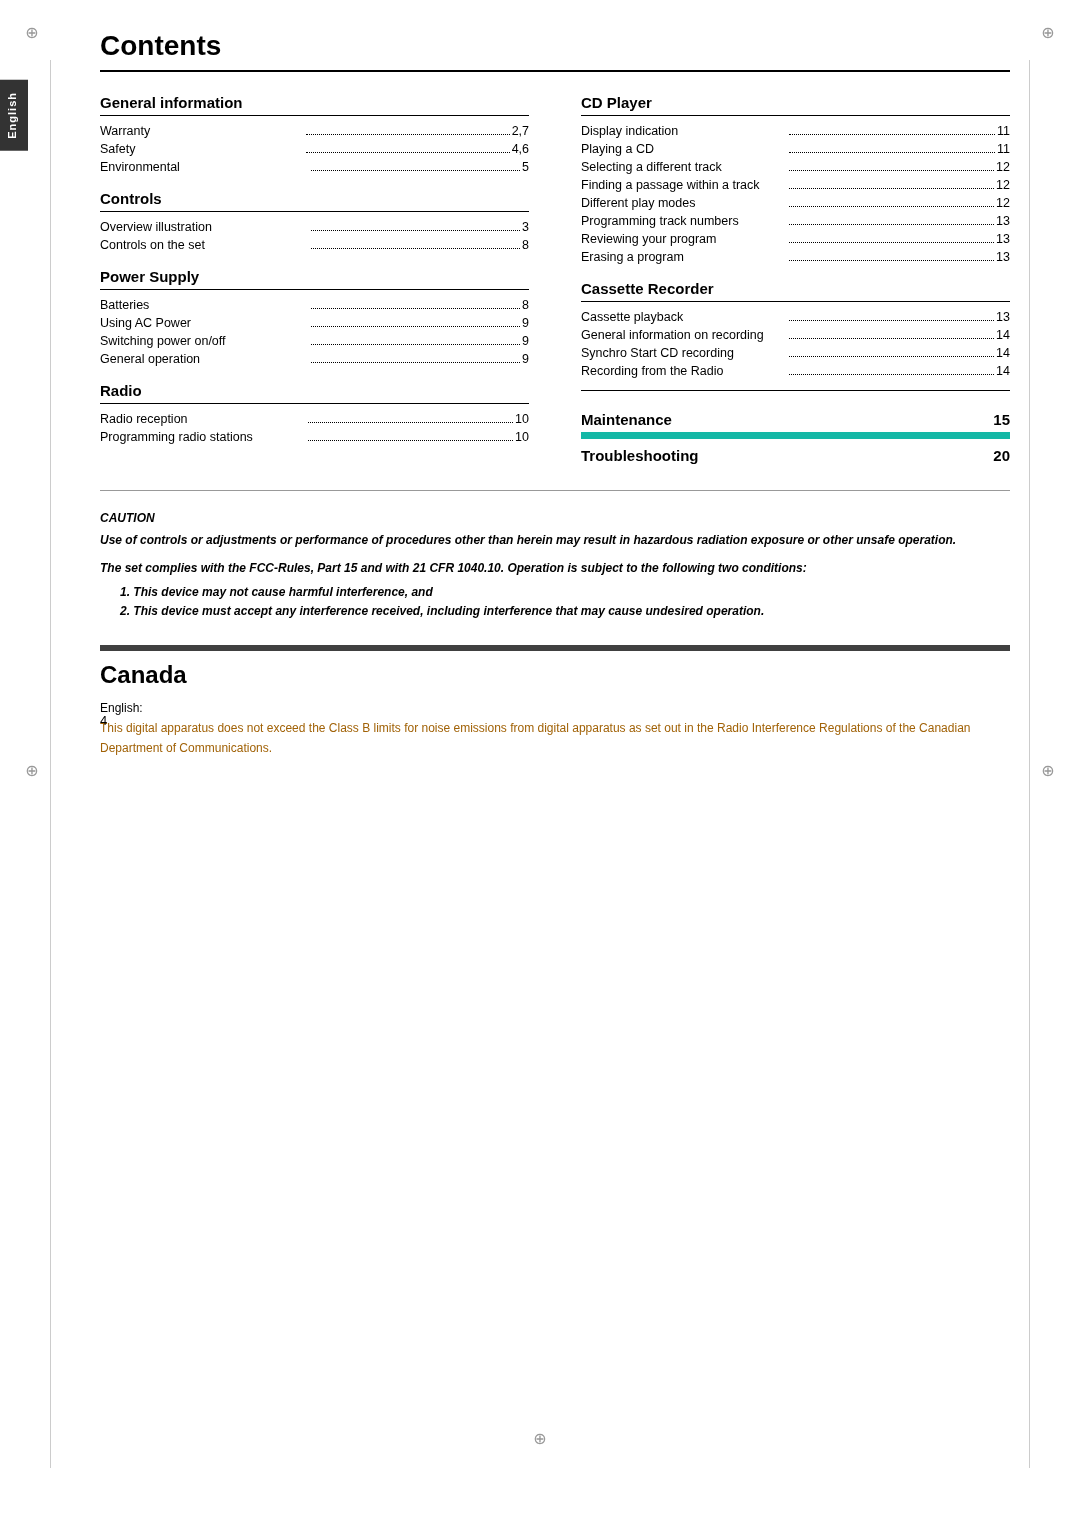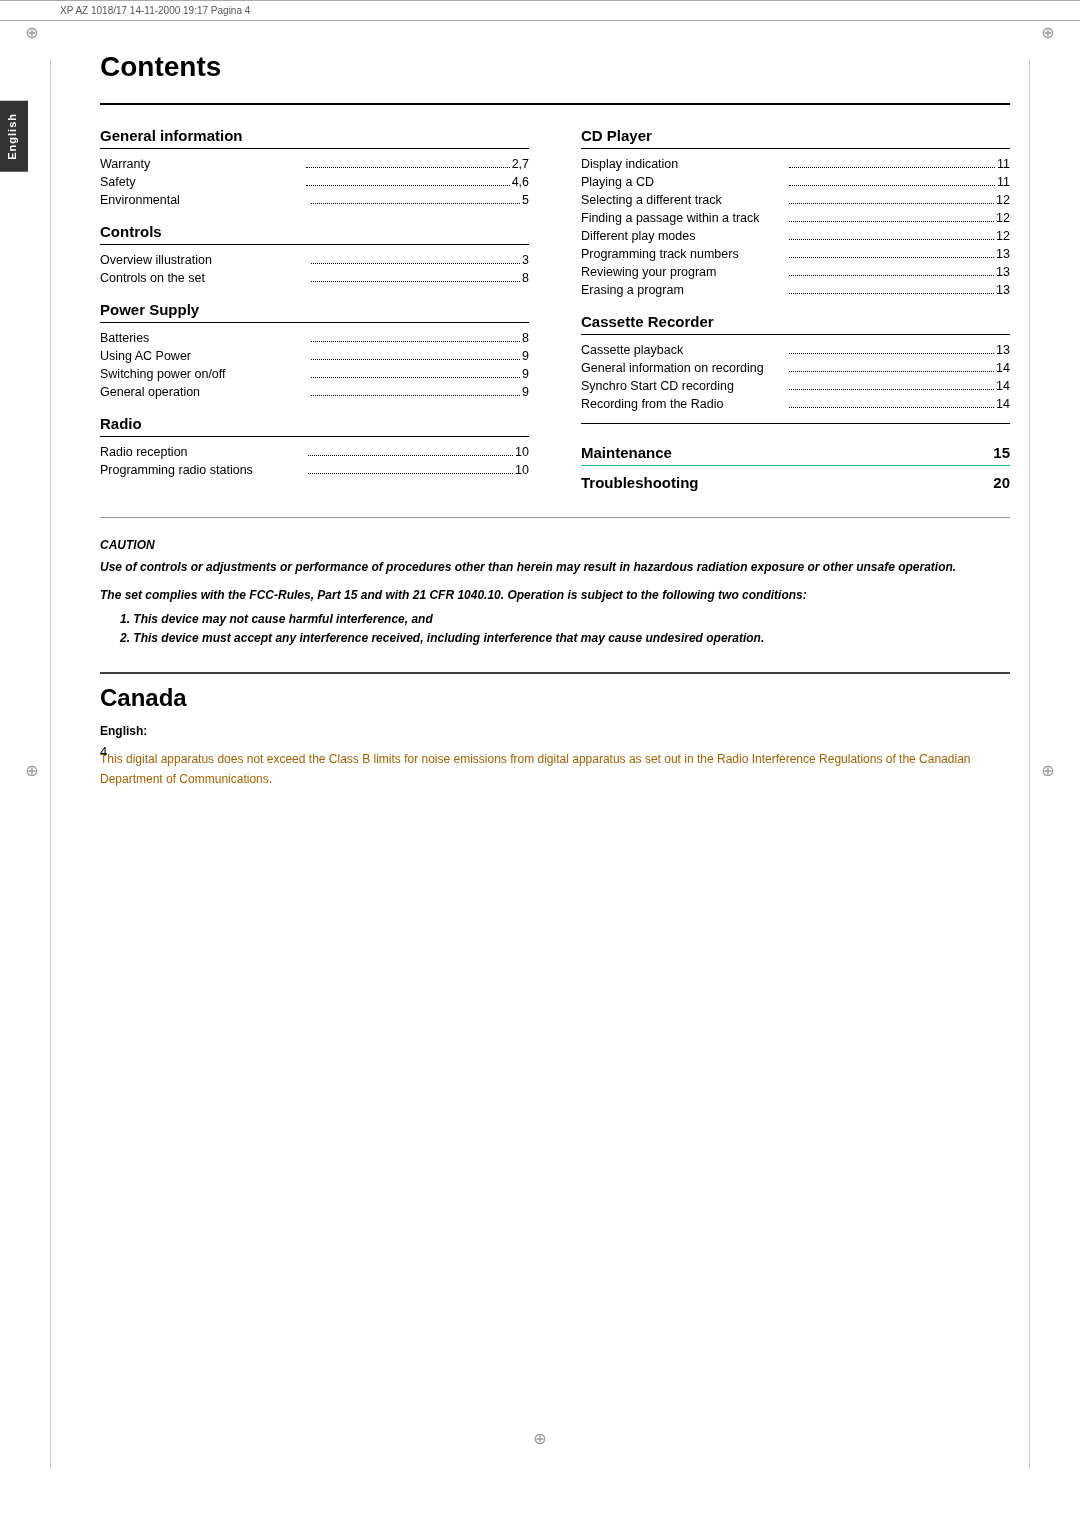--- a/index.html
+++ b/index.html
@@ -74,21 +74,21 @@
       width: 28px;
       text-align: center;
     }
 
     
     .page-title {
       font-size: 28px;
       font-weight: bold;
       margin-bottom: 8px;
       border-bottom: 2px solid #000;
-      padding-bottom: 20px;
+      padding-bottom: 8px;
     }
 
     
     .toc-columns {
       display: flex;
       gap: 52px;
       margin-top: 22px;
     }
 
     .toc-left, .toc-right {
@@ -181,34 +181,34 @@
     .caution-list li {
       font-size: 12px;
       font-style: italic;
       font-weight: bold;
       line-height: 1.6;
     }
 
     
     .canada-section {
       margin-top: 24px;
-      border-top: 2px solid #404040;
+      border-top: 6px solid #404040;
       padding-top: 10px;
     }
 
     .canada-title {
       font-size: 24px;
       font-weight: bold;
       margin-bottom: 12px;
     }
 
     .canada-english-label {
       font-size: 12px;
-      font-weight: bold;
-      margin-bottom: 12px;
+      font-weight: normal;
+      margin-bottom: 4px;
     }
 
     .canada-text {
       font-size: 12px;
       line-height: 1.6;
       color: #a16207;
     }
 
     
     .page-number {
@@ -243,23 +243,20 @@
 
   <div class="margin-line-left"></div>
   <div class="margin-line-right"></div>
 
   <div class="reg-mark reg-mark-top-left">⊕</div>
   <div class="reg-mark reg-mark-top-right">⊕</div>
   <div class="reg-mark reg-mark-mid-left">⊕</div>
   <div class="reg-mark reg-mark-mid-right">⊕</div>
   <div class="reg-mark reg-mark-bottom">⊕</div>
 
-  <div class="top-strip">
-    <span>XP AZ 1018/17  14-11-2000 19:17  Pagina 4</span>
-  </div>
 
   <div class="main-content">
 
     <div class="english-tab">English</div>
 
     <h1 class="page-title">Contents</h1>
 
     <div class="toc-columns">
 
       <div class="toc-left">
@@ -393,21 +390,21 @@
           <span class="entry-text">Recording from the Radio</span>
           <span class="dots"></span>
           <span class="page-num">14</span>
         </div>
 
         <div class="toc-entry bold-entry" style="border-top: 1px solid #000; margin-top: 10px; padding-top: 20px;">
           <span class="entry-text">Maintenance</span>
           <span class="page-num">15</span>
         </div>
 
-        <div class="toc-entry bold-entry" style="border-top: 1px solid #14b8a6; padding-top: 8px; margin-top: 2px;">
+        <div class="toc-entry bold-entry" style="border-top: 7px solid #14b8a6; padding-top: 8px; margin-top: 2px;">
           <span class="entry-text">Troubleshooting</span>
           <span class="page-num">20</span>
         </div>
 
       </div>
     </div>
 
     <div class="caution-section">
       <div class="caution-title">CAUTION</div>
       <div class="caution-text">Use of controls or adjustments or performance of procedures other than herein may result in hazardous radiation exposure or other unsafe operation.</div>

